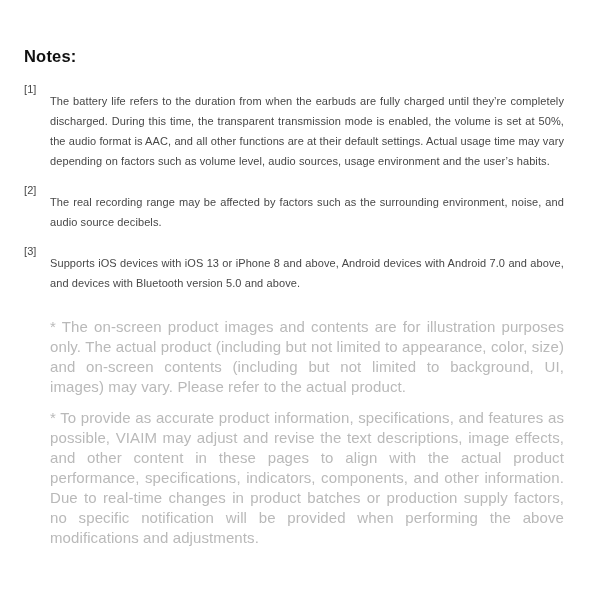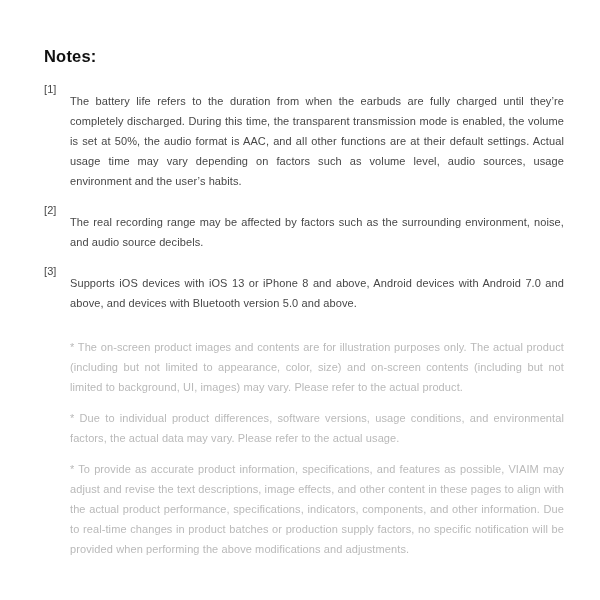--- a/index.html
+++ b/index.html
@@ -10,21 +10,21 @@
     width: 600px;
     height: 600px;
     background: var(--bg, #ffffff);
     font-family: "Liberation Sans", sans-serif;
     overflow: hidden;
   }
   .page {
     box-sizing: border-box;
     width: 600px;
     height: 508px;
-    padding: 46px 36px 0 44px;
+    padding: 46px 36px 0 24px;
   }
   .heading {
     margin: 0 0 13px 0;
     font-size: 16.5px;
     line-height: 20px;
     font-weight: 700;
     letter-spacing: 0.2px;
     color: var(--heading, #111111);
   }
   .notes {
@@ -45,21 +45,21 @@
   }
   .note-text {
     flex: 1;
     text-align: justify;
     margin-top: 12px;
   }
   .disclaimers {
     margin-top: 24px;
     padding-left: 26px;
     color: var(--disclaimer, #b9b9b9);
-    font-size: 11px;
+    font-size: 15px;
     line-height: 20px;
     letter-spacing: 0.1px;
   }
   .disclaimer {
     margin: 0 0 11px 0;
     text-align: justify;
   }
 </style>
 </head>
 <body>
@@ -82,17 +82,16 @@
 
     <div class="note">
       <span class="note-marker">[3]</span>
       <span class="note-text">Supports iOS devices with iOS 13 or iPhone 8 and above, Android devices with Android 7.0 and above, and devices with Bluetooth version 5.0 and above.</span>
     </div>
 
   </div>
 
   <div class="disclaimers">
     <p class="disclaimer">* The on-screen product images and contents are for illustration purposes only. The actual product (including but not limited to appearance, color, size) and on-screen contents (including but not limited to background, UI, images) may vary. Please refer to the actual product.</p>
-    <p class="disclaimer">* Due to individual product differences, software versions, usage conditions, and environmental factors, the actual data may vary. Please refer to the actual usage.</p>
     <p class="disclaimer">* To provide as accurate product information, specifications, and features as possible, VIAIM may adjust and revise the text descriptions, image effects, and other content in these pages to align with the actual product performance, specifications, indicators, components, and other information. Due to real-time changes in product batches or production supply factors, no specific notification will be provided when performing the above modifications and adjustments.</p>
   </div>
 
 </div>
 
 </body></html>

